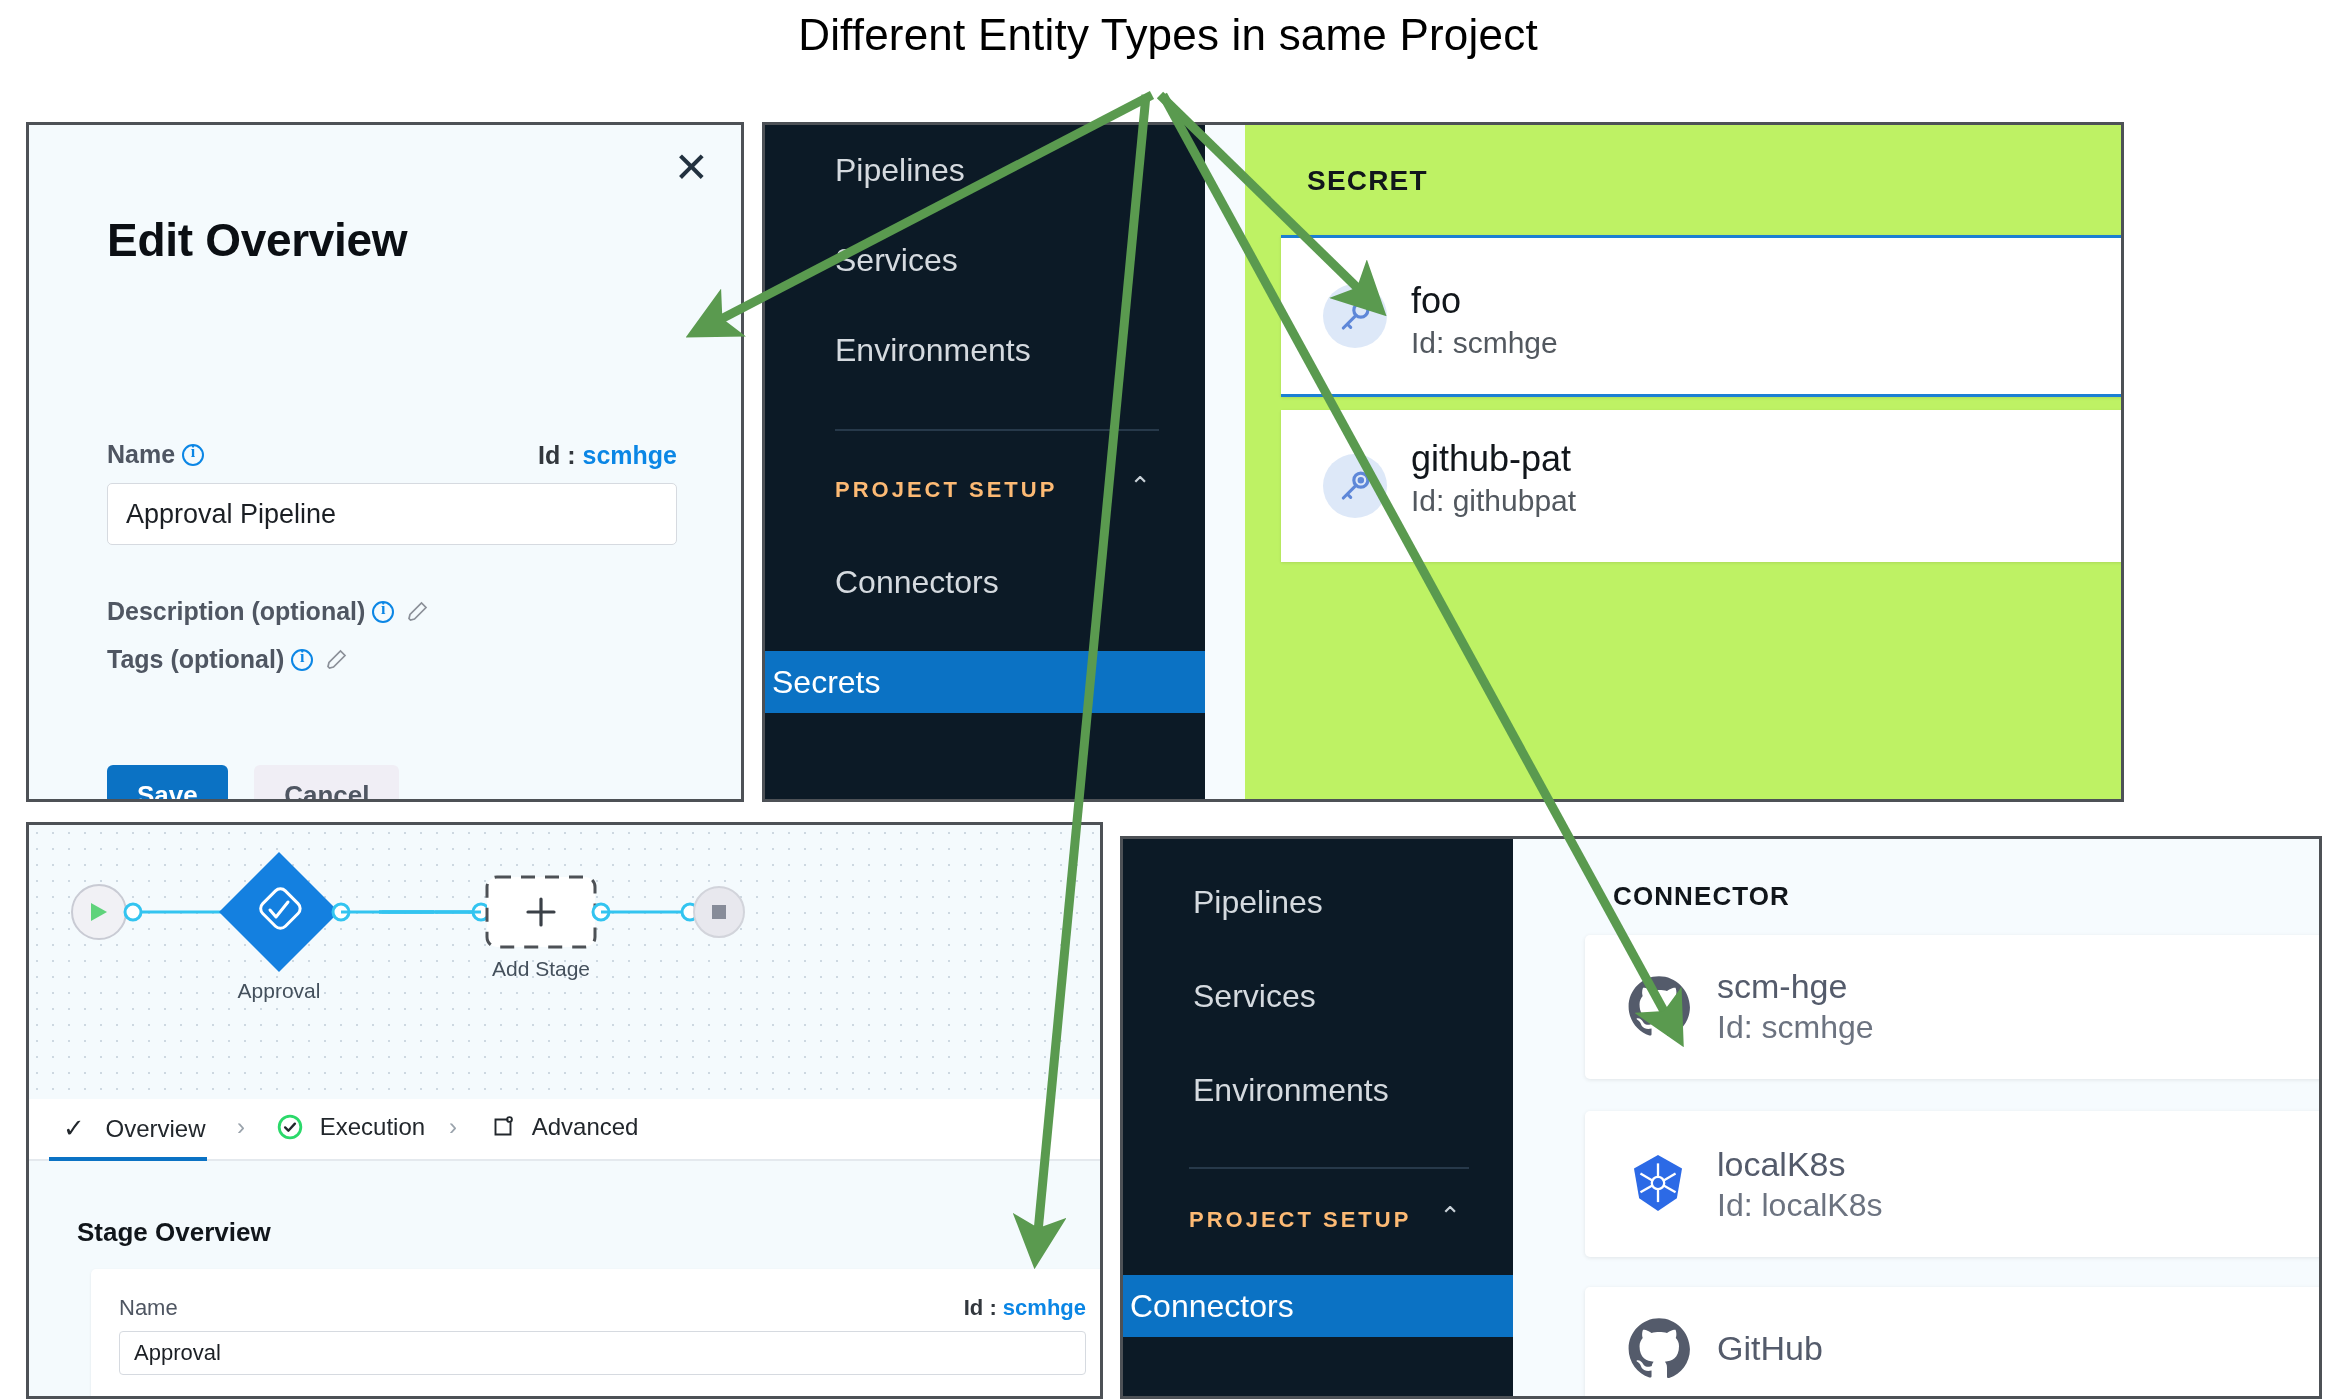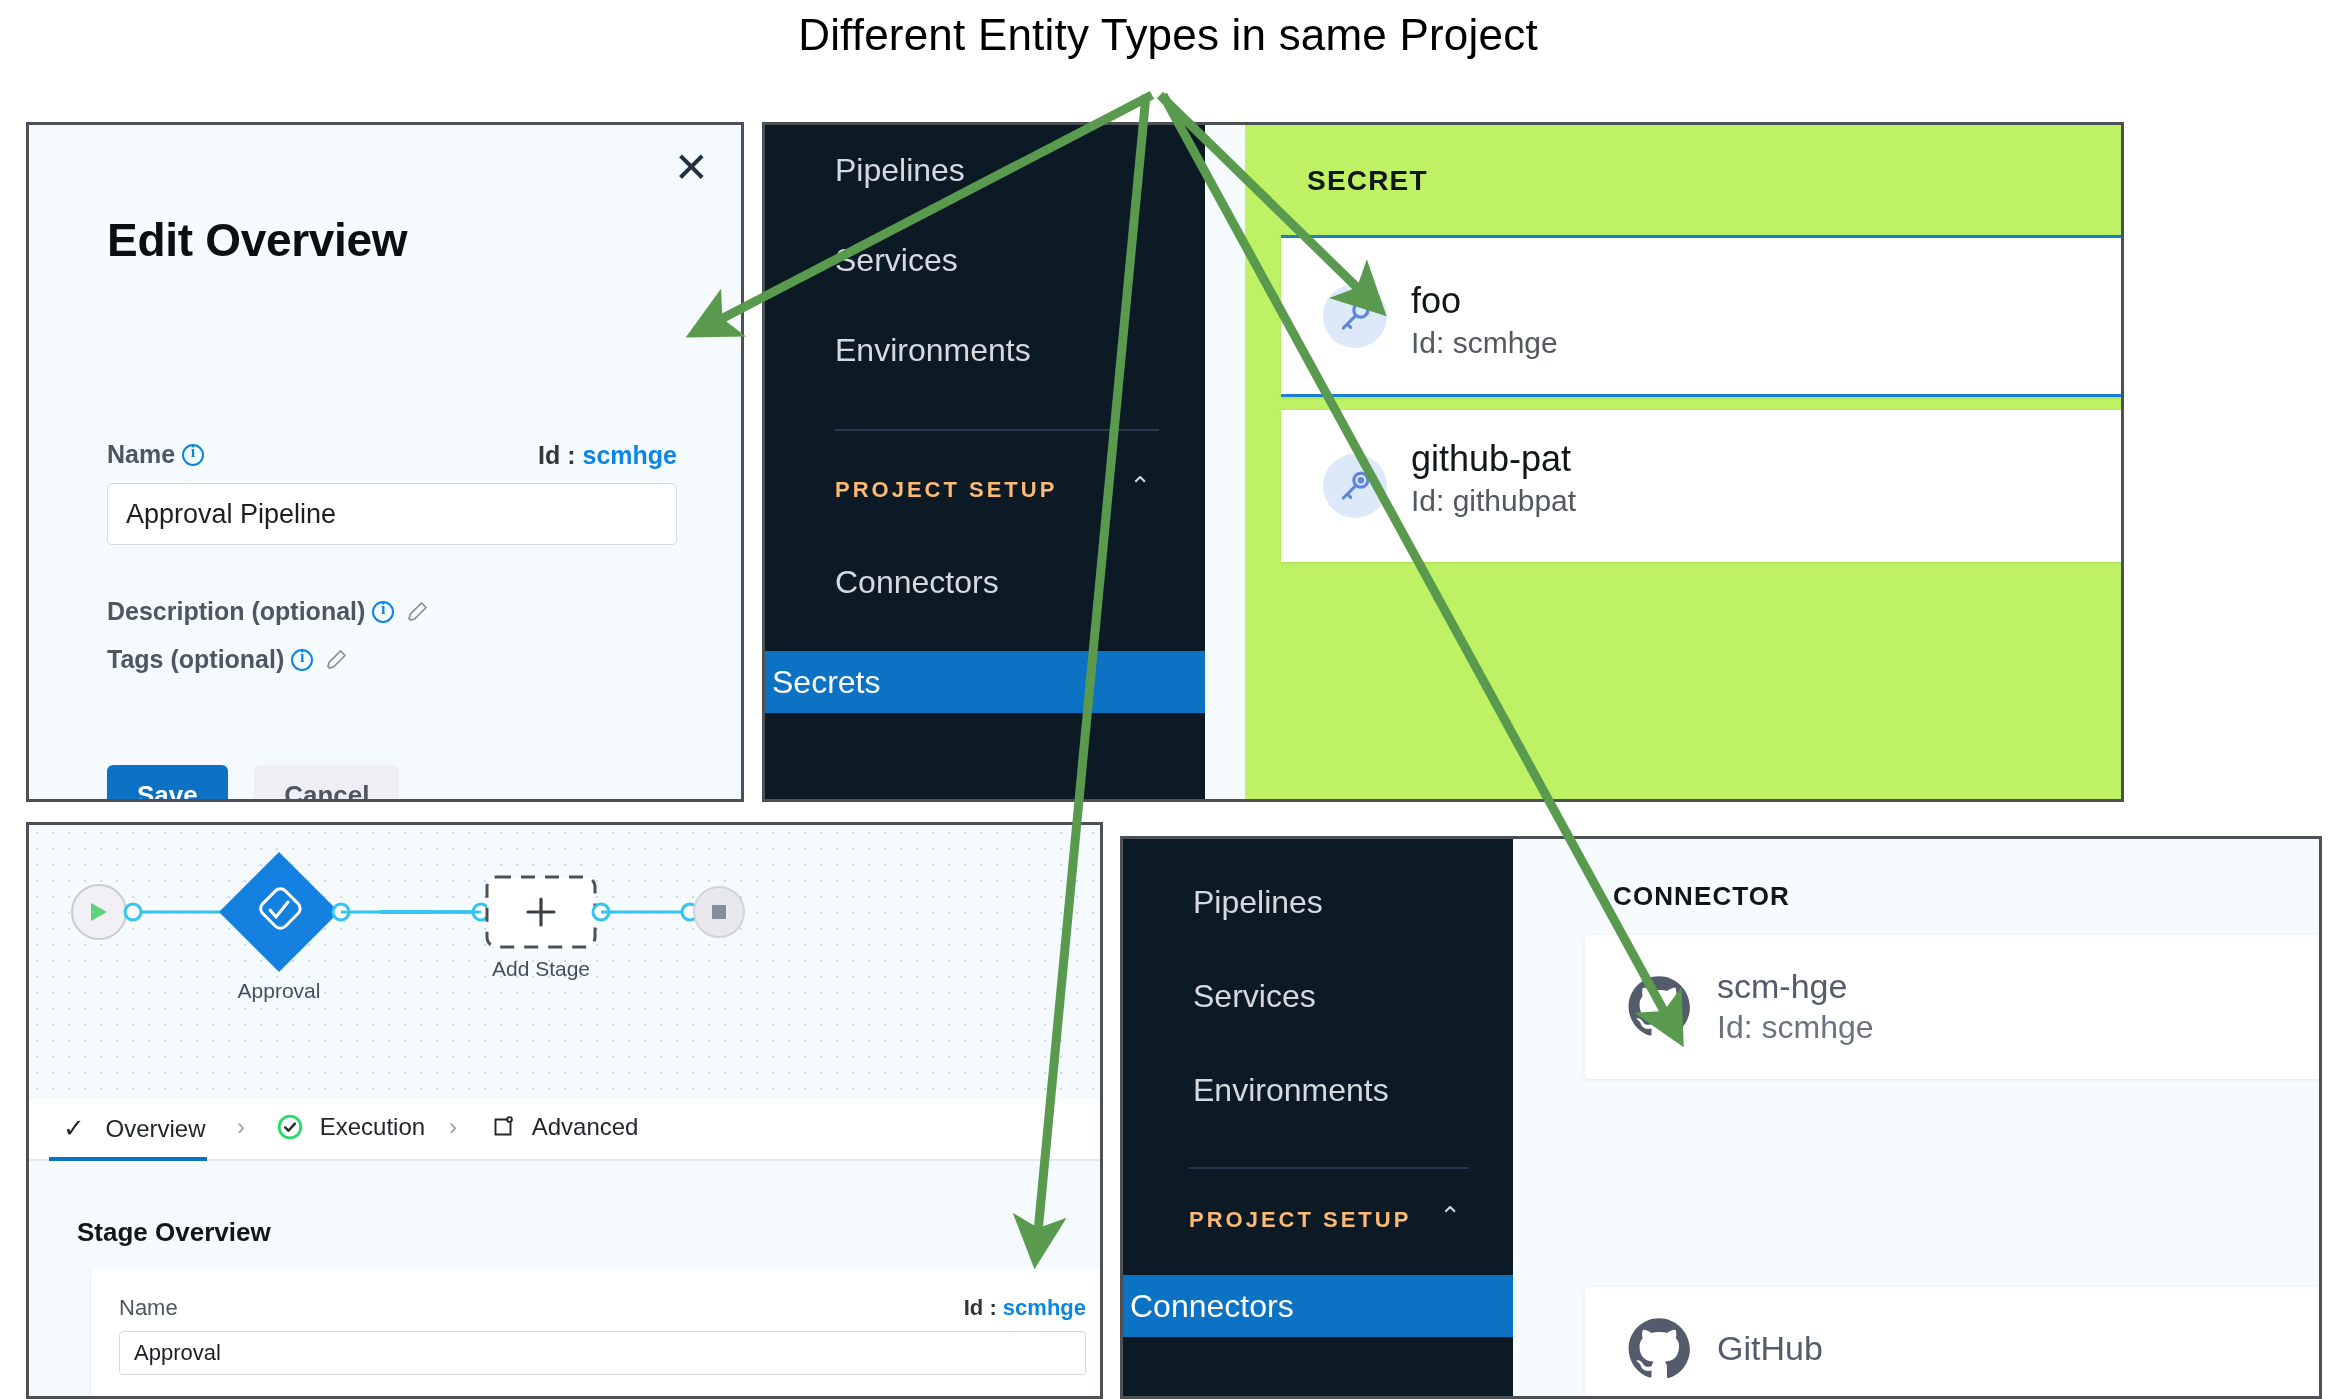--- a/index.html
+++ b/index.html
@@ -342,20 +342,38 @@
       <div class="conn-card" style="top:96px; height:144px">
         <span class="conn-ic">
           <svg width="64" height="64" viewBox="0 0 24 24" fill="#545b6b">
               <path d="M12 .5C5.7.5.6 5.6.6 11.9c0 5 3.3 9.3 7.8 10.8.6.1.8-.2.8-.6v-2c-3.2.7-3.9-1.5-3.9-1.5-.5-1.3-1.3-1.7-1.3-1.7-1-.7.1-.7.1-.7 1.2.1 1.8 1.2 1.8 1.2 1 1.8 2.7 1.3 3.4 1 .1-.8.4-1.3.7-1.6-2.6-.3-5.3-1.3-5.3-5.8 0-1.3.5-2.3 1.2-3.1-.1-.3-.5-1.5.1-3.1 0 0 1-.3 3.2 1.2.9-.3 1.9-.4 2.9-.4s2 .1 2.9.4c2.2-1.5 3.2-1.2 3.2-1.2.6 1.6.2 2.8.1 3.1.8.8 1.2 1.8 1.2 3.1 0 4.5-2.7 5.5-5.3 5.8.4.4.8 1.1.8 2.2v3.3c0 .4.2.7.8.6 4.5-1.5 7.8-5.8 7.8-10.8C23.4 5.6 18.3.5 12 .5z"></path>
             </svg>
         </span>
         <span class="conn-name" style="top:32px">scm-hge</span>
         <span class="conn-id" style="top:74px">Id: scmhge</span>
       </div>
 
+      <div class="conn-card" style="top:272px; height:146px">
+        <span class="conn-ic">
+          <svg width="62" height="62" viewBox="0 0 24 24">
+            <polygon points="12,1.2 21.3,6.4 19.3,17.9 12,22.8 4.7,17.9 2.7,6.4" fill="#2c6ae6"></polygon>
+            <g fill="#ffffff" stroke="#ffffff" stroke-width=".9">
+              <circle cx="12" cy="12" r="2.4" fill="none"></circle>
+              <line x1="12" y1="4.4" x2="12" y2="9.6"></line>
+              <line x1="12" y1="14.4" x2="12" y2="19.4"></line>
+              <line x1="5.2" y1="8.3" x2="9.8" y2="11"></line>
+              <line x1="14.2" y1="13" x2="18.8" y2="15.6"></line>
+              <line x1="18.8" y1="8.3" x2="14.2" y2="11"></line>
+              <line x1="9.8" y1="13" x2="5.2" y2="15.6"></line>
+            </g>
+          </svg>
+        </span>
+        <span class="conn-name" style="top:34px">localK8s</span>
+        <span class="conn-id" style="top:76px">Id: localK8s</span>
+      </div>
 
       <div class="conn-card" style="top:448px; height:120px">
         <span class="conn-ic" style="top:30px;margin-top:0">
           <svg width="64" height="64" viewBox="0 0 24 24" fill="#545b6b">
               <path d="M12 .5C5.7.5.6 5.6.6 11.9c0 5 3.3 9.3 7.8 10.8.6.1.8-.2.8-.6v-2c-3.2.7-3.9-1.5-3.9-1.5-.5-1.3-1.3-1.7-1.3-1.7-1-.7.1-.7.1-.7 1.2.1 1.8 1.2 1.8 1.2 1 1.8 2.7 1.3 3.4 1 .1-.8.4-1.3.7-1.6-2.6-.3-5.3-1.3-5.3-5.8 0-1.3.5-2.3 1.2-3.1-.1-.3-.5-1.5.1-3.1 0 0 1-.3 3.2 1.2.9-.3 1.9-.4 2.9-.4s2 .1 2.9.4c2.2-1.5 3.2-1.2 3.2-1.2.6 1.6.2 2.8.1 3.1.8.8 1.2 1.8 1.2 3.1 0 4.5-2.7 5.5-5.3 5.8.4.4.8 1.1.8 2.2v3.3c0 .4.2.7.8.6 4.5-1.5 7.8-5.8 7.8-10.8C23.4 5.6 18.3.5 12 .5z"></path>
             </svg>
         </span>
         <span class="conn-name" style="top:42px">GitHub</span>
       </div>
     </div>

